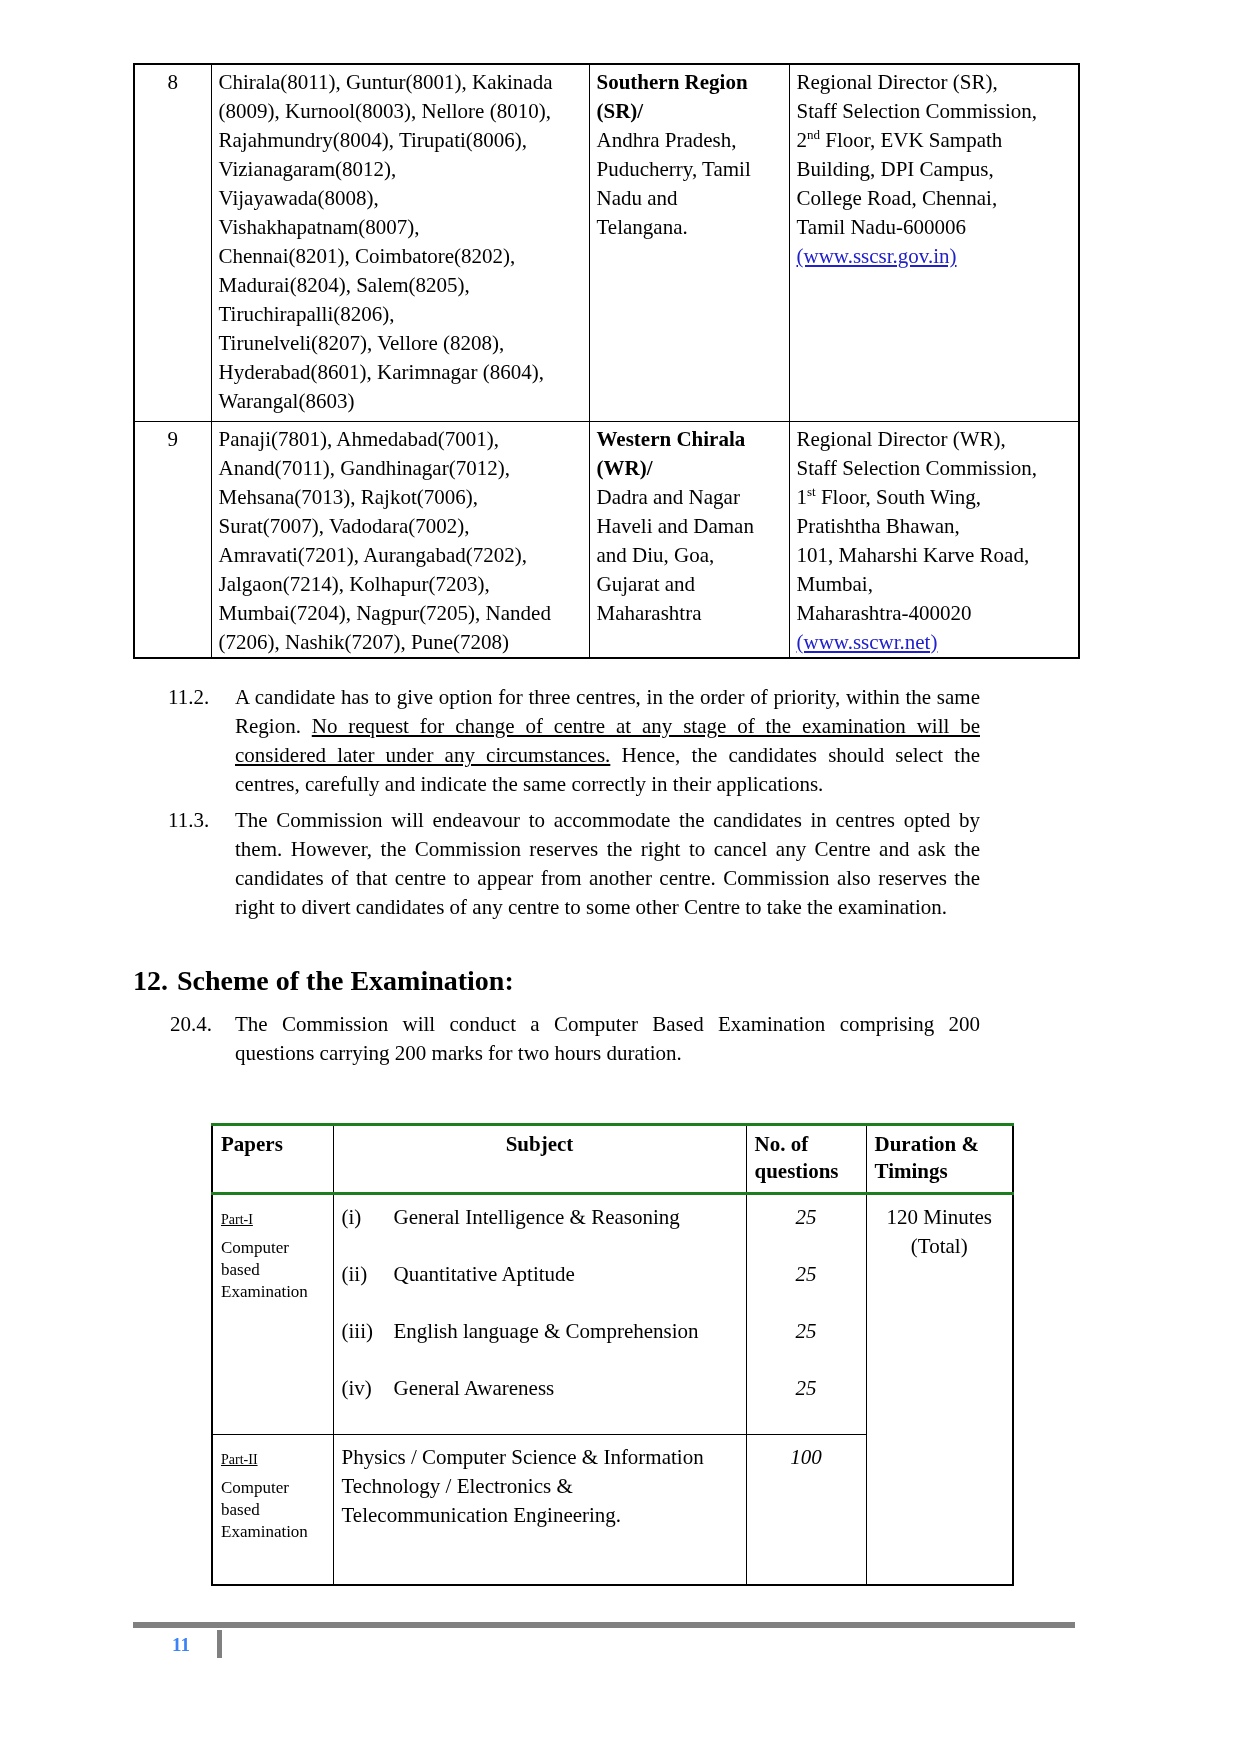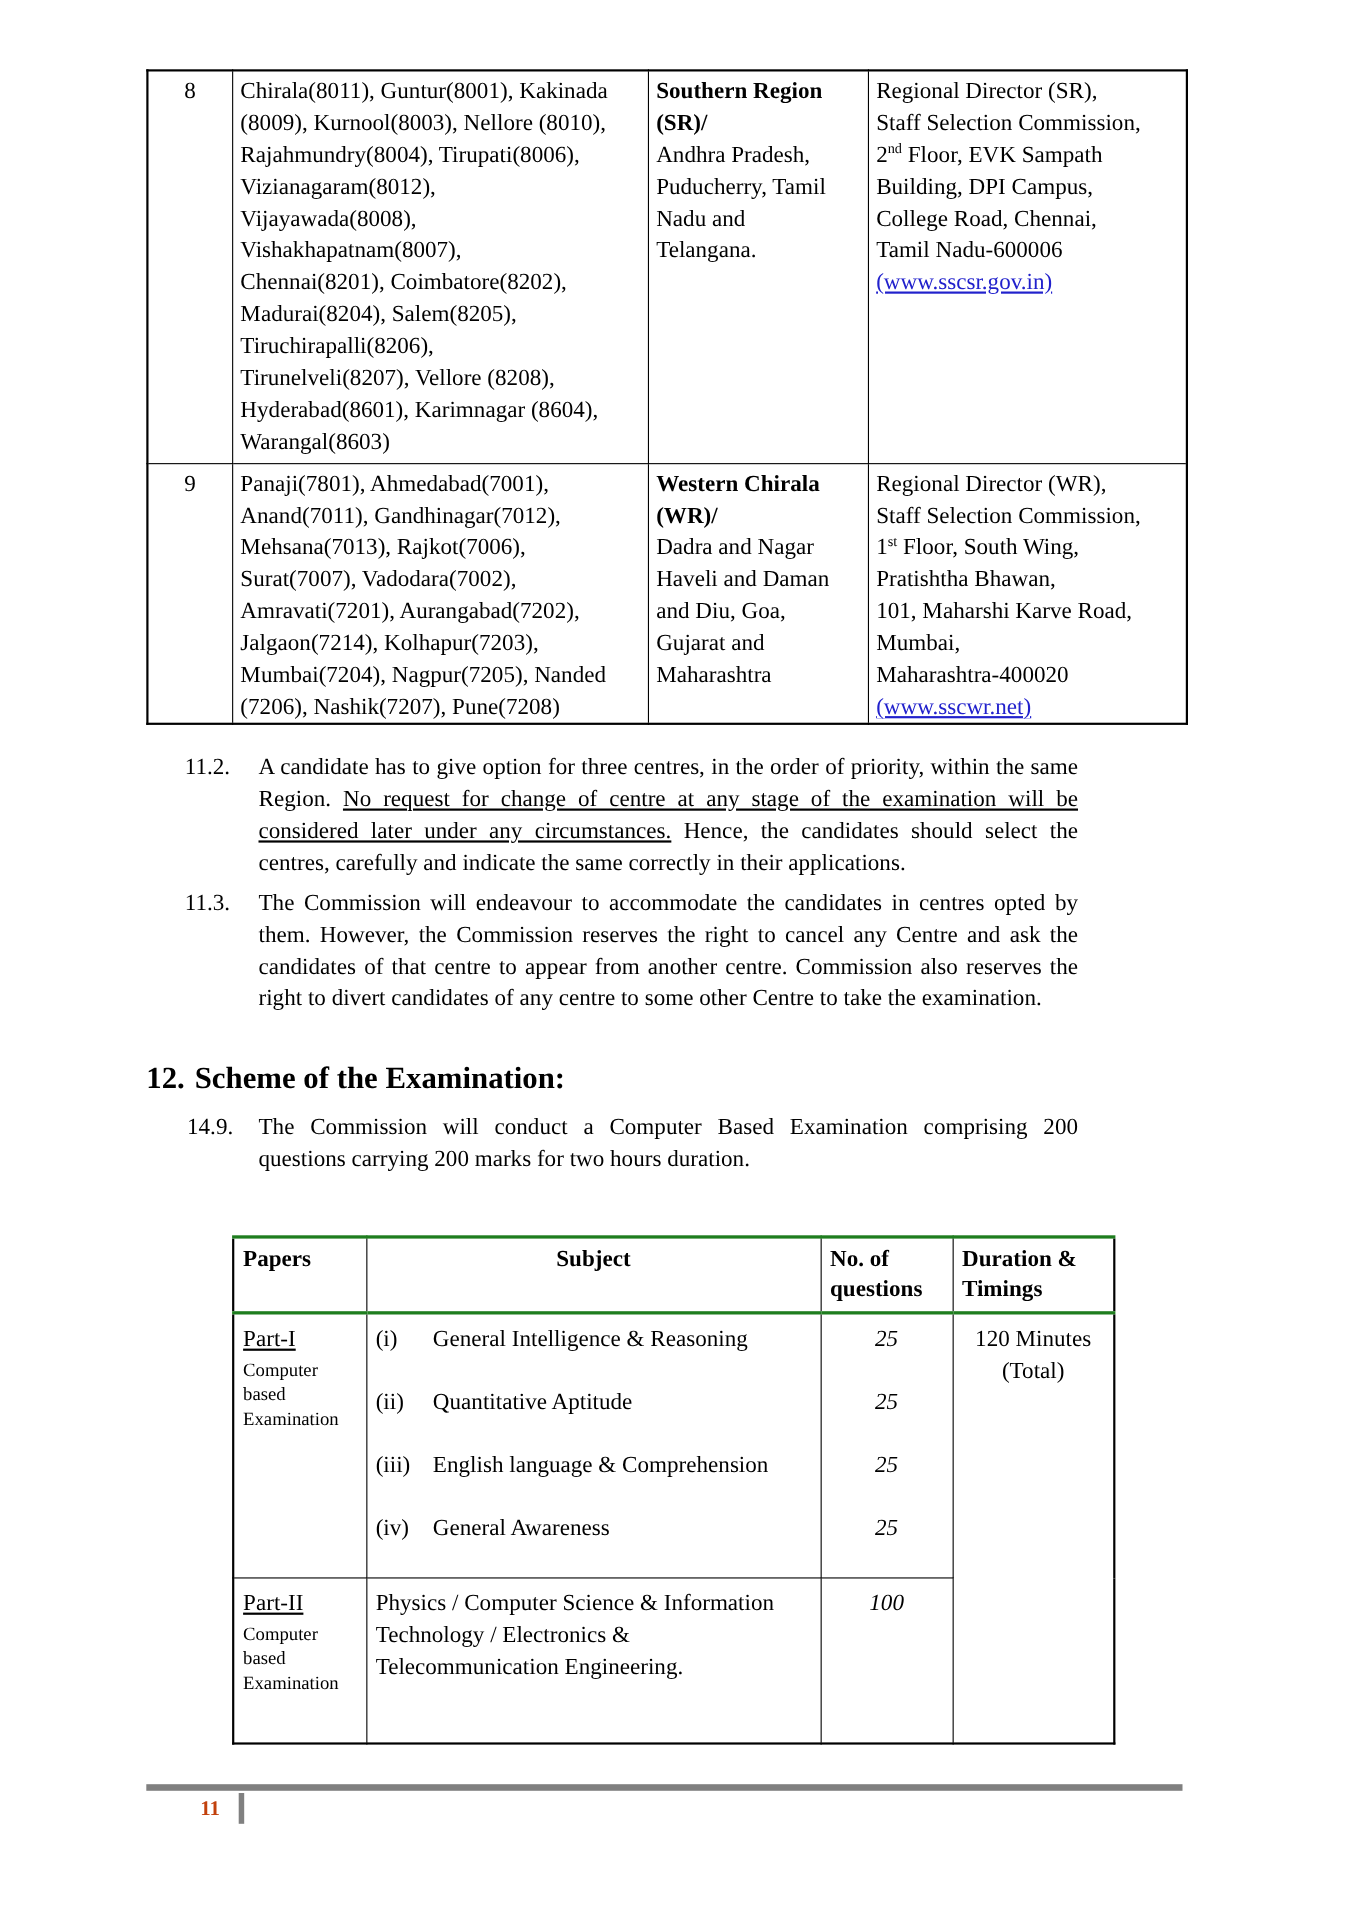--- a/index.html
+++ b/index.html
@@ -52,34 +52,34 @@
     vertical-align:top;text-align:left;padding:5px 8px 0 8px;box-sizing:border-box;
   }
   table.scheme th.th-subject{text-align:center;}
   table.scheme thead tr{height:69px;}
   table.scheme td{
     border:1px solid #000;vertical-align:top;font-size:21px;line-height:29px;
     padding:8px 8px 0 8px;box-sizing:border-box;
   }
   tr.srow1{height:241px;}
   tr.srow2{height:150px;}
-  .plabel{display:inline-block;text-decoration:underline;font-size:21px;}
+  .plabel{display:inline-block;text-decoration:underline;font-size:14px;}
   .psub{display:block;font-size:17px;line-height:22px;margin-top:3px;}
   td.papers-cell{padding-left:10px;}
   td.subj-cell{padding-left:13px;}
   .sitem{height:57px;display:flex;}
   .snum{flex:0 0 52px;}
   .qitem{height:57px;text-align:center;}
   td.noq-cell{padding-left:0;padding-right:0;font-style:italic;}
   td.p2subj{padding-left:88px;padding-right:12px;text-align:left;}
   td.p2q{text-align:center;}
   td.dur-cell{vertical-align:middle;text-align:center;padding:0 6px;}
   
   .footer-rule{position:absolute;left:133px;top:1622px;width:942px;height:6px;background:#808080;}
-  .page-number{position:absolute;left:182px;top:1632px;font-size:19px;font-weight:bold;color:#c2410c;line-height:26px;}
+  .page-number{position:absolute;left:172px;top:1632px;font-size:19px;font-weight:bold;color:#3b82f6;line-height:26px;}
   .footer-accent-bar{position:absolute;left:217px;top:1630px;width:5px;height:28px;background:#808080;}
 </style>
 </head>
 <body>
 
 <div class="page">
 
   <table class="centres">
     <colgroup>
         <col class="c-sl">
@@ -169,21 +169,21 @@
   <div class="clause" style="left:168px;top:806px;width:812px;">
     <div class="cnum">11.3.</div>
     <div class="ctext" style="width:745px;">The Commission will endeavour to accommodate the candidates in centres opted by them. However, the Commission reserves the right to cancel any Centre and ask the candidates of that centre to appear from another centre. Commission also reserves the right to divert candidates of any centre to some other Centre to take the examination.</div>
   </div>
 
   <div class="h12">
     <span class="hnum">12.</span><span class="htitle">Scheme of the Examination:</span>
   </div>
 
   <div class="clause" style="left:170px;top:1010px;width:810px;">
-    <div class="cnum" style="flex-basis:65px;">14.9.</div>
+    <div class="cnum" style="flex-basis:65px;">20.4.</div>
     <div class="ctext" style="width:745px;">The Commission will conduct a Computer Based Examination comprising 200 questions carrying 200 marks for two hours duration.</div>
   </div>
 
 
   <table class="scheme">
     <colgroup>
         <col class="s-papers">
         <col class="s-subject">
         <col class="s-noq">
         <col class="s-dur">

